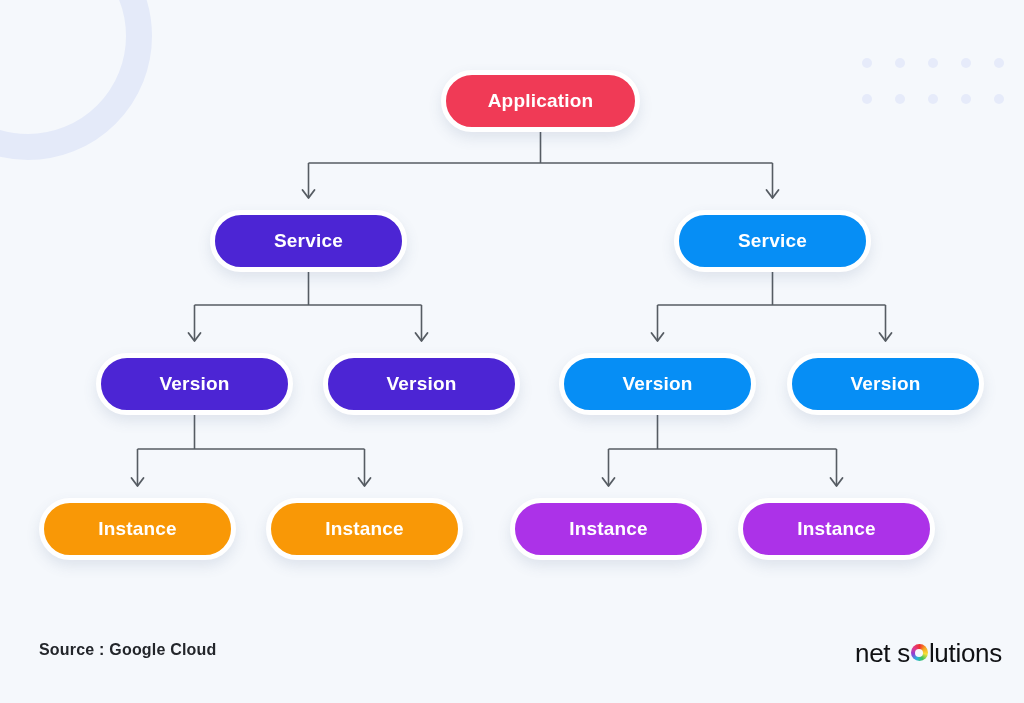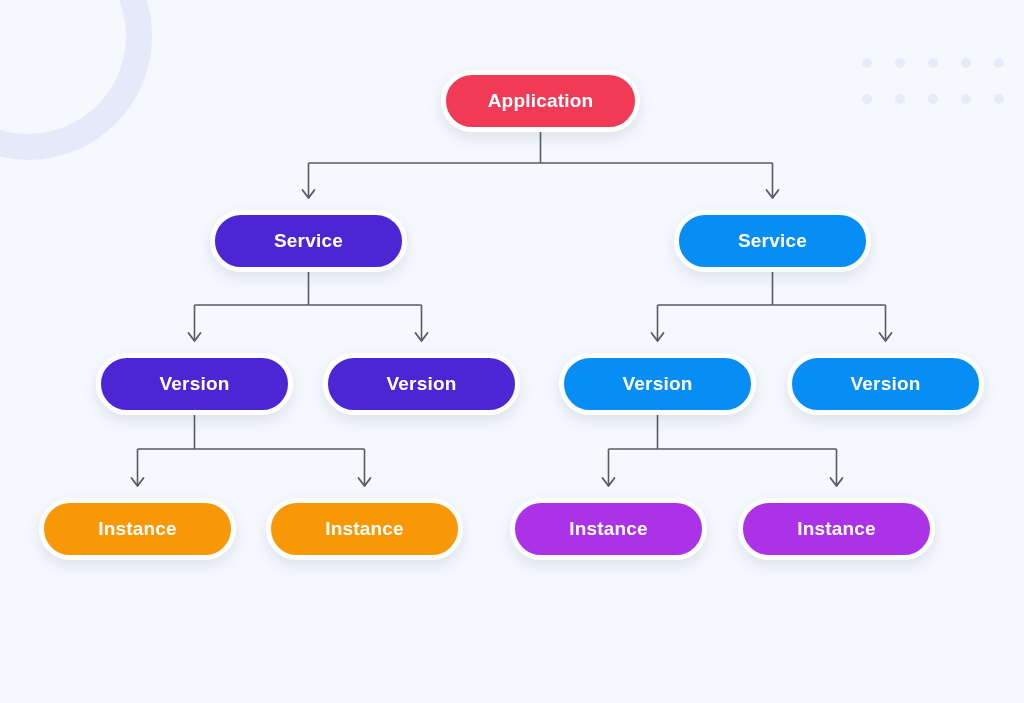--- a/index.html
+++ b/index.html
@@ -198,15 +198,21 @@
         <span>Instance</span>
       </div>
       <div class="node" style="left: 510px; top: 498px; width: 197px; height: 62px; background: rgb(172, 50, 232);">
         <span>Instance</span>
       </div>
       <div class="node" style="left: 738px; top: 498px; width: 197px; height: 62px; background: rgb(172, 50, 232);">
         <span>Instance</span>
       </div>
     </div>
 
-
+  <div id="source-text">Source : Google Cloud</div>
+
+  <div id="brand-logo">
+    <span>net s</span>
+    <span class="brand-o"></span>
+    <span>lutions</span>
+  </div>
 
 </div>
 
 </body></html>

